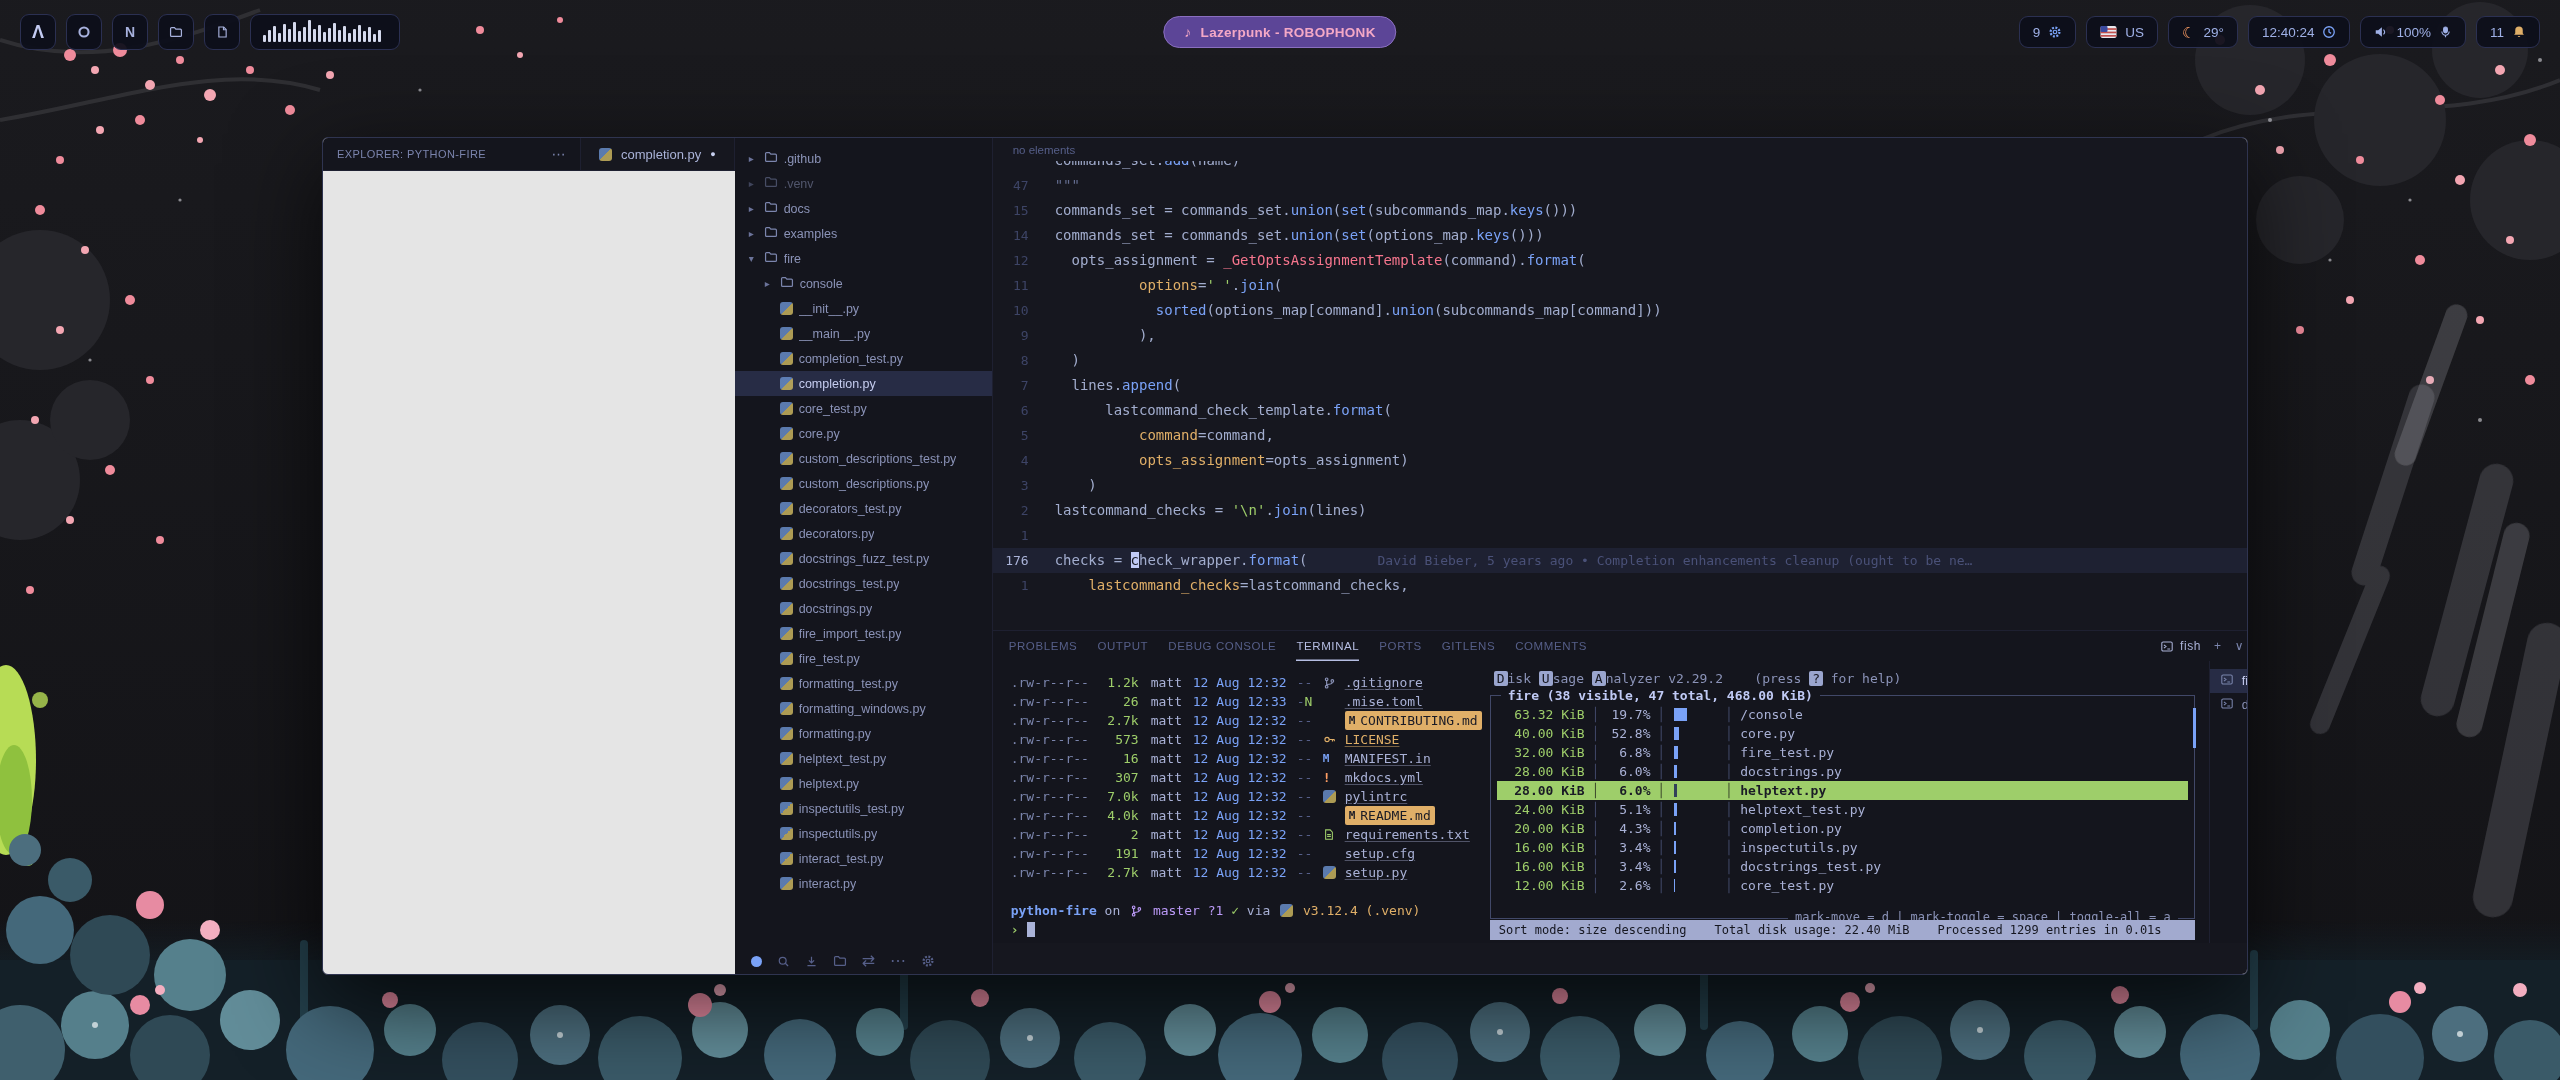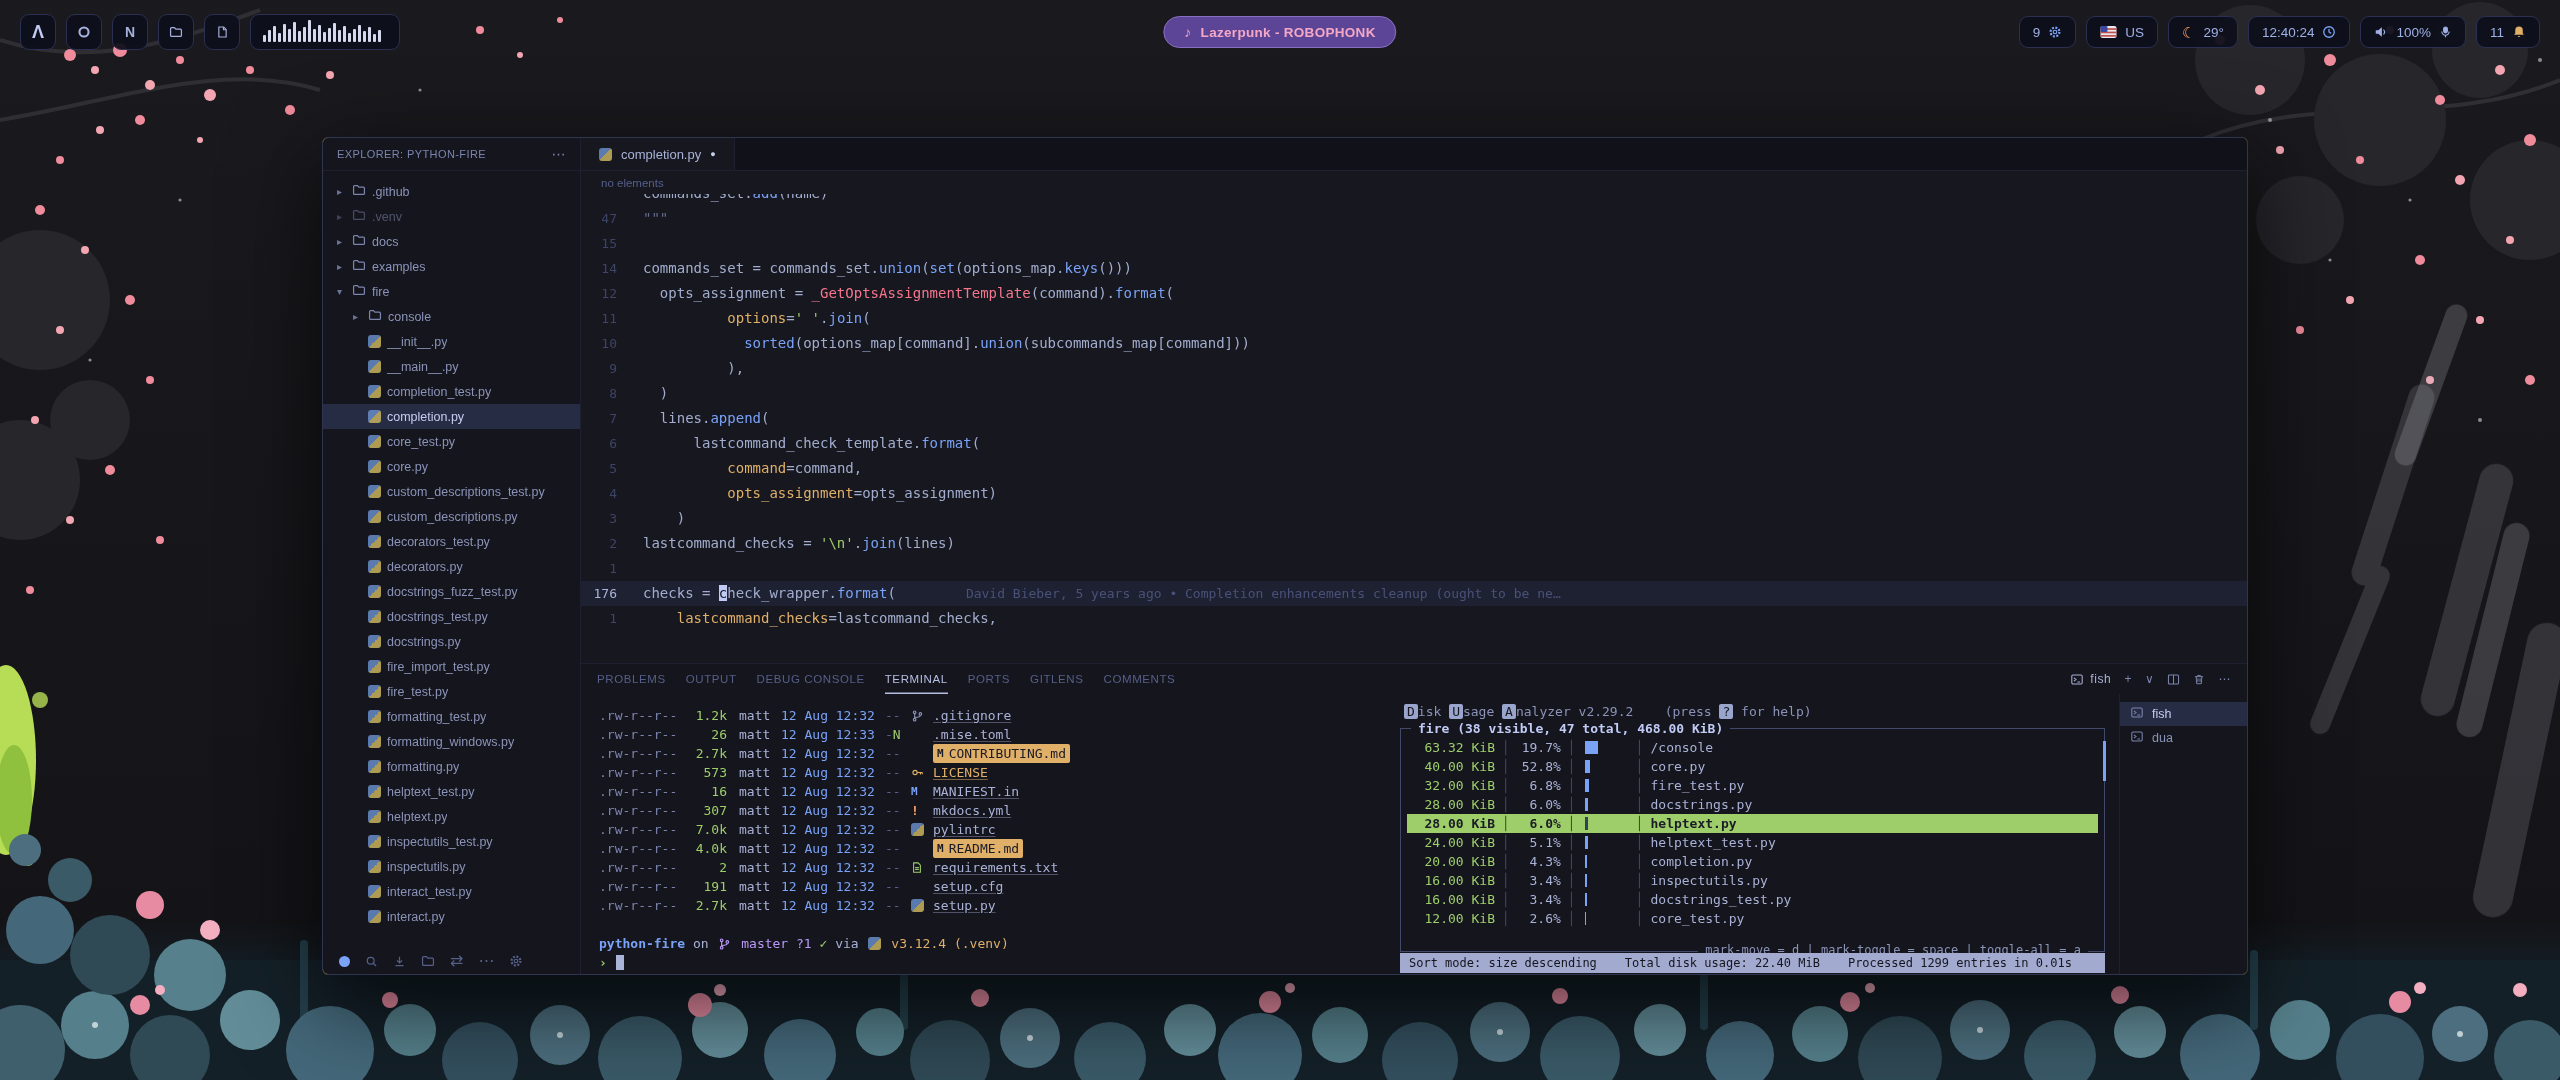--- a/index.html
+++ b/index.html
@@ -16,21 +16,21 @@
   .tb-center{position:absolute;left:50%;top:50%;transform:translate(-50%,-50%)}
   .music-pill{height:32px;padding:0 20px;border-radius:16px;background:rgba(96,72,158,.95);border:1px solid #8a6fc0;color:#f4a8c6;display:flex;gap:9px;align-items:center;font-weight:bold;font-size:13.5px;letter-spacing:.3px}
   .tb-right{margin-left:auto;display:flex;gap:10px;align-items:center}
   .module{height:32px;padding:0 13px;border-radius:9px;background:rgba(13,15,27,.94);border:1px solid #2b3052;color:#9fb0e6;display:flex;gap:8px;align-items:center;font-size:13.5px}
   .ic{display:inline-flex;align-items:center;justify-content:center;line-height:1}
   .ic svg{display:block}
   .ic-gear{color:#7aa2f7}.ic-clock{color:#7aa2f7}.ic-bell{color:#e0af68}.ic-moon{color:#ff9e64;font-size:15px}
   .ic-speaker,.ic-mic{color:#9fb0e6}.ic-note{font-size:14px}
 
   
-  .window{position:absolute;left:322px;top:137px;width:1926px;height:838px;background:#eab308;border:1px solid #2f3450;border-radius:6px;box-shadow:0 26px 90px rgba(0,0,0,.7);display:flex;flex-direction:column;overflow:hidden;z-index:4}
+  .window{position:absolute;left:322px;top:137px;width:1926px;height:838px;background:#e5e5e5;border:1px solid #2f3450;border-radius:6px;box-shadow:0 26px 90px rgba(0,0,0,.7);display:flex;flex-direction:row;overflow:hidden;z-index:4}
   .win-top{height:33px;display:flex;border-bottom:1px solid #1e2031;background:#14151d;flex:none}
   .explorer-header{width:258px;flex:none;display:flex;align-items:center;justify-content:space-between;padding:0 14px 0 14px;color:#7b84ad;font-size:11px;letter-spacing:.4px;border-right:1px solid #1e2031}
   .explorer-header .more{color:#7b84ad;font-size:14px;cursor:default}
   .tabbar{flex:1;background:#111219;display:flex}
   .tab{background:#16171f;border-right:1px solid #1e2031;display:flex;align-items:center;gap:9px;padding:0 18px;color:#aab3d8;font-size:13px}
   .tab .dot{color:#c8d0f0;font-size:9px}
   .pychip{width:13px;height:13px;border-radius:3px;background:linear-gradient(135deg,#678cc7 50%,#c8b35e 50%);opacity:.85;flex:none;display:inline-block}
 
   .win-body{flex:1;display:flex;min-height:0}
   .sidebar{width:258px;flex:none;border-right:1px solid #1e2031;display:flex;flex-direction:column;background:#14151d}
@@ -629,21 +629,21 @@
           </span>
         </div>
     </div>
 
     <div class="main">
       <div class="breadcrumb">no elements</div>
       <div class="editor">
         <div class="lines" id="editor-lines">
             <div class="eline"><span class="gut"></span><span class="code"><span class="tv">commands_set.</span><span class="tf">add</span><span class="tv">(name)</span></span></div>
             <div class="eline"><span class="gut">47</span><span class="code"><span class="tdoc">"""</span></span></div>
-            <div class="eline"><span class="gut">15</span></div>
+            <div class="eline"><span class="gut">15</span><span class="code"><span class="tv">commands_set = commands_set.</span><span class="tf">union</span><span class="tv">(</span><span class="tf">set</span><span class="tv">(subcommands_map.</span><span class="tf">keys</span><span class="tv">()))</span></span></div>
             <div class="eline"><span class="gut">14</span><span class="code"><span class="tv">commands_set = commands_set.</span><span class="tf">union</span><span class="tv">(</span><span class="tf">set</span><span class="tv">(options_map.</span><span class="tf">keys</span><span class="tv">()))</span></span></div>
             <div class="eline"><span class="gut">12</span><span class="code"><span class="tv">  opts_assignment = </span><span class="tr">_GetOptsAssignmentTemplate</span><span class="tv">(command).</span><span class="tf">format</span><span class="tv">(</span></span></div>
             <div class="eline"><span class="gut">11</span><span class="code"><span class="tv">          </span><span class="tp">options</span><span class="tv">=</span><span class="ts">' '</span><span class="tv">.</span><span class="tf">join</span><span class="tv">(</span></span></div>
             <div class="eline"><span class="gut">10</span><span class="code"><span class="tv">            </span><span class="tf">sorted</span><span class="tv">(options_map[command].</span><span class="tf">union</span><span class="tv">(subcommands_map[command]))</span></span></div>
             <div class="eline"><span class="gut">9</span><span class="code"><span class="tv">          ),</span></span></div>
             <div class="eline"><span class="gut">8</span><span class="code"><span class="tv">  )</span></span></div>
             <div class="eline"><span class="gut">7</span><span class="code"><span class="tv">  lines.</span><span class="tf">append</span><span class="tv">(</span></span></div>
             <div class="eline"><span class="gut">6</span><span class="code"><span class="tv">      lastcommand_check_template.</span><span class="tf">format</span><span class="tv">(</span></span></div>
             <div class="eline"><span class="gut">5</span><span class="code"><span class="tv">          </span><span class="tp">command</span><span class="tv">=command,</span></span></div>
             <div class="eline"><span class="gut">4</span><span class="code"><span class="tv">          </span><span class="tp">opts_assignment</span><span class="tv">=opts_assignment)</span></span></div>

